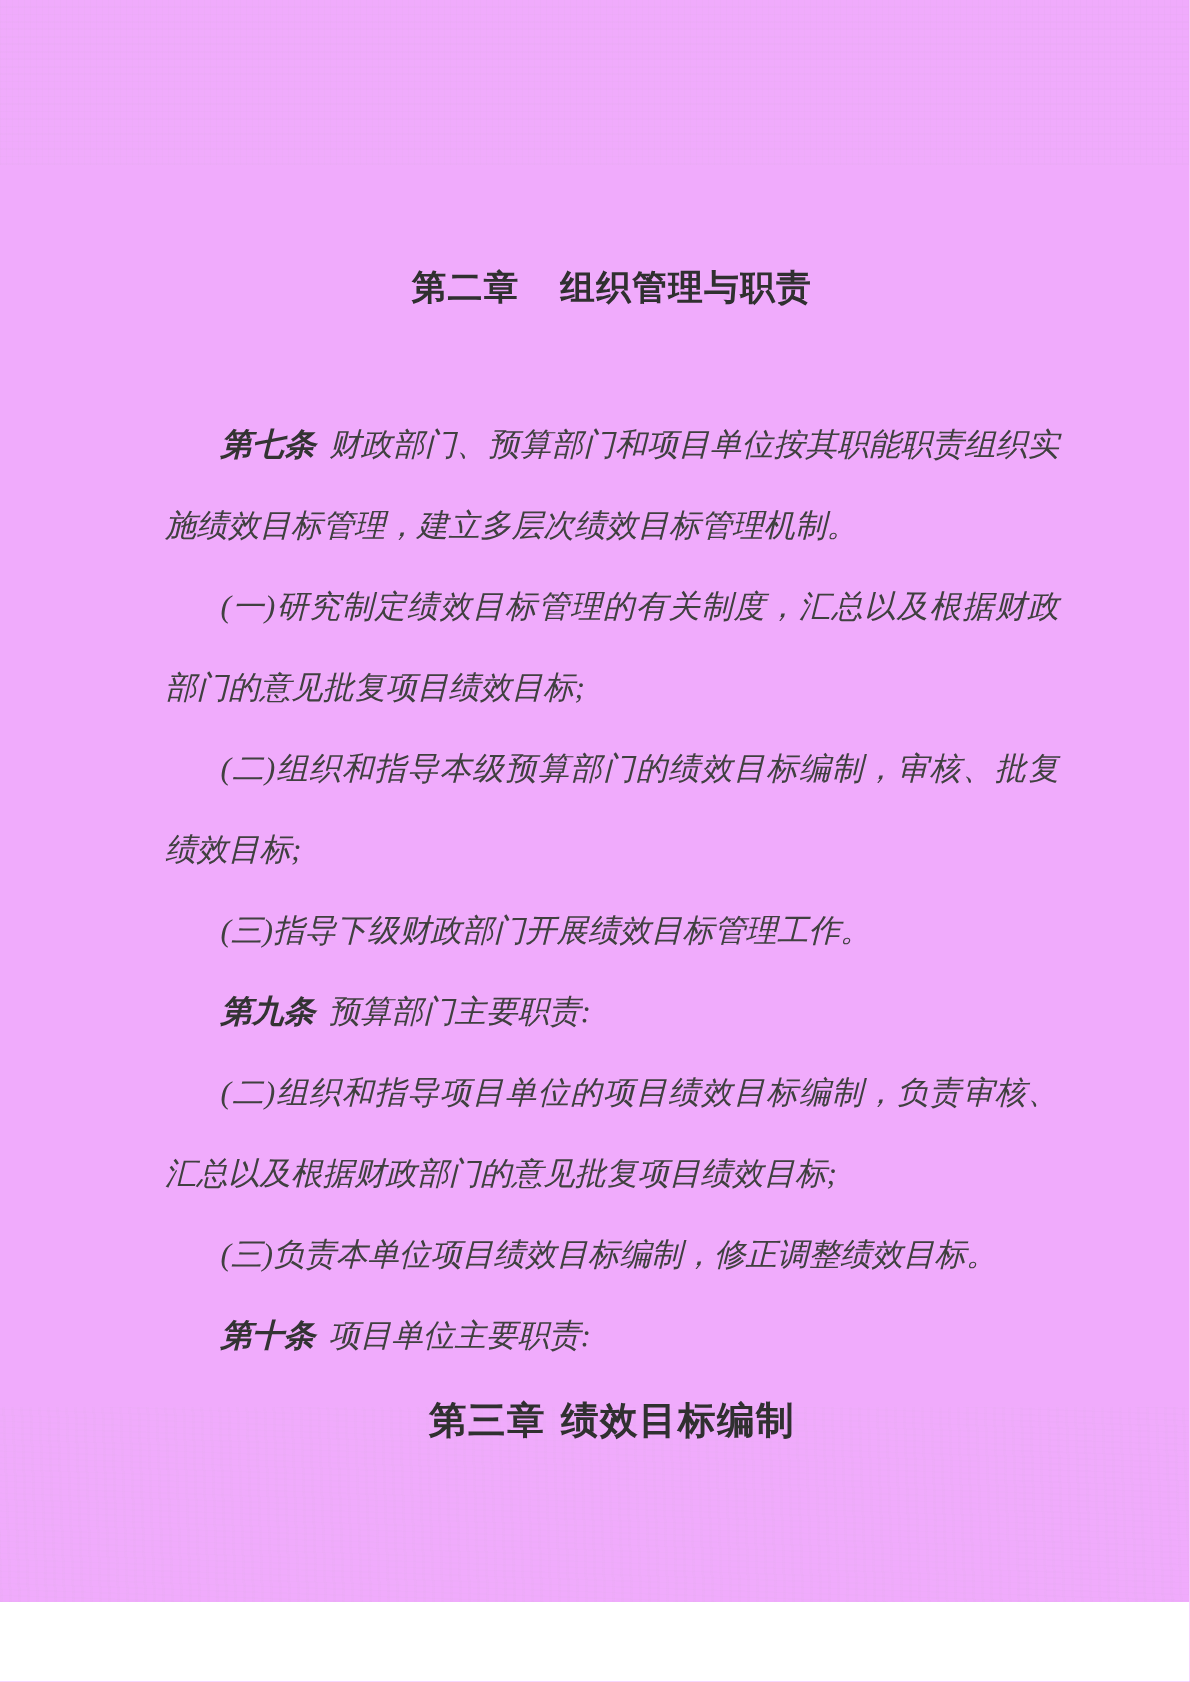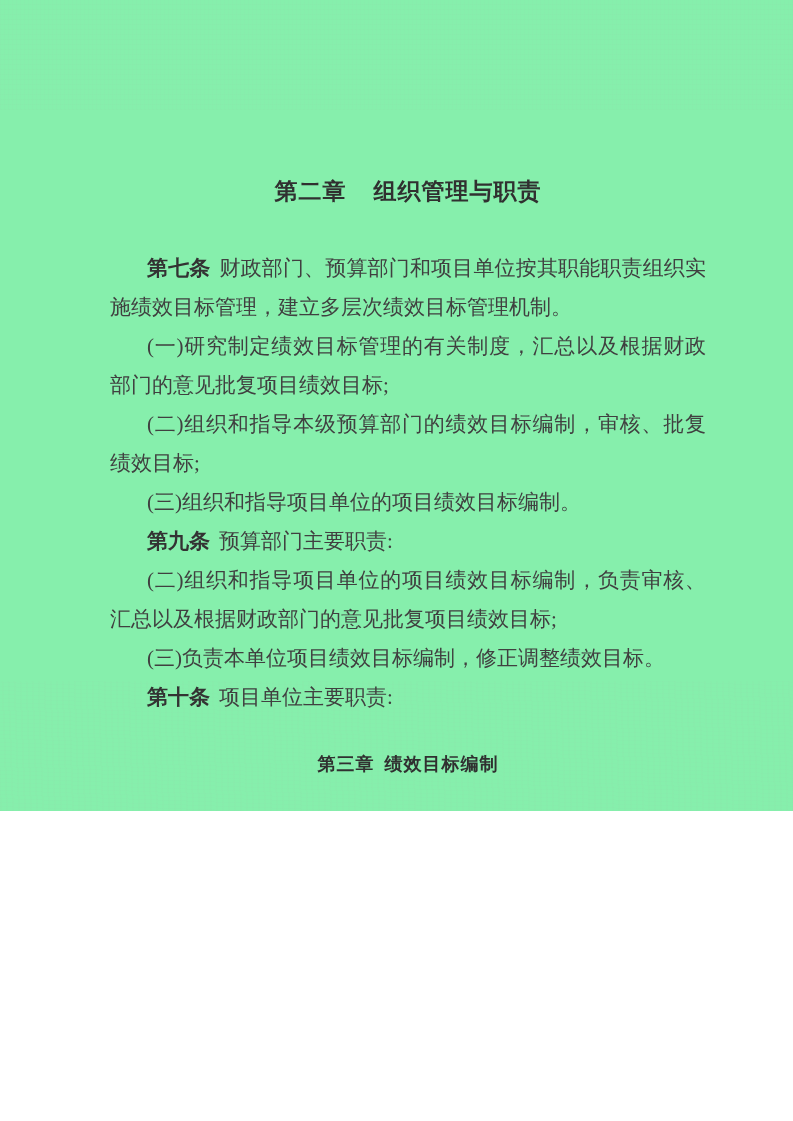--- a/index.html
+++ b/index.html
@@ -1,20 +1,20 @@
 <!DOCTYPE html>
 <html><head>
 <meta charset="utf-8">
 <style>
   html, body { margin: 0; padding: 0; }
   .page {
     position: relative;
     width: 793px;
-    height: 811px;
-    background: #86efac;
+    height: 1068px;
+    background: #f0abfc;
     overflow: hidden;
     font-family: "Liberation Serif", "DejaVu Serif", serif;
     color: #404040;
   }
   
   .noise-top, .noise-bottom {
     position: absolute;
     left: 0; right: 0;
     pointer-events: none;
   }
@@ -46,32 +46,33 @@
     font-family: "Liberation Sans", "DejaVu Sans", sans-serif;
   }
   .chapter-2 {
     margin-top: 176px;
     font-size: 23px;
     line-height: 31px;
     letter-spacing: 1px;
   }
   .chapter-2 .chapter-number { margin-right: 27px; }
   .chapter-3 {
-    margin-top: 32px;
-    font-size: 18px;
+    margin-top: 15px;
+    font-size: 25px;
     line-height: 31px;
     letter-spacing: 1px;
   }
   .chapter-3 .chapter-number { margin-right: 10px; }
   .body-text {
-    margin-top: 42px;
+    margin-top: 62px;
     font-size: 21px;
-    line-height: 39px;
+    line-height: 54px;
     text-align: justify;
     text-justify: inter-ideograph;
+    font-style: italic;
   }
   .para {
     margin: 0;
     text-indent: 37px;
     word-break: break-all;
   }
   .article-label {
     font-weight: bold;
     color: #333333;
   }
@@ -87,21 +88,21 @@
   <div class="content">
 
     <h2 class="chapter-heading chapter-2">
       <span class="chapter-number">第二章</span><span class="chapter-title">组织管理与职责</span>
     </h2>
 
     <div class="body-text">
       <p class="para"><span class="article-label">第七条</span><span>财政部门、预算部门和项目单位按其职能职责组织实施绩效目标管理，建立多层次绩效目标管理机制。</span></p>
       <p class="para"><span class="article-label"></span><span>(一)研究制定绩效目标管理的有关制度，汇总以及根据财政部门的意见批复项目绩效目标;</span></p>
       <p class="para"><span class="article-label"></span><span>(二)组织和指导本级预算部门的绩效目标编制，审核、批复绩效目标;</span></p>
-      <p class="para"><span class="article-label"></span><span>(三)组织和指导项目单位的项目绩效目标编制。</span></p>
+      <p class="para"><span class="article-label"></span><span>(三)指导下级财政部门开展绩效目标管理工作。</span></p>
       <p class="para"><span class="article-label">第九条</span><span>预算部门主要职责:</span></p>
       <p class="para"><span class="article-label"></span><span>(二)组织和指导项目单位的项目绩效目标编制，负责审核、汇总以及根据财政部门的意见批复项目绩效目标;</span></p>
       <p class="para"><span class="article-label"></span><span>(三)负责本单位项目绩效目标编制，修正调整绩效目标。</span></p>
       <p class="para"><span class="article-label">第十条</span><span>项目单位主要职责:</span></p>
     </div>
 
     <h2 class="chapter-heading chapter-3">
       <span class="chapter-number">第三章</span><span class="chapter-title">绩效目标编制</span>
     </h2>
 

